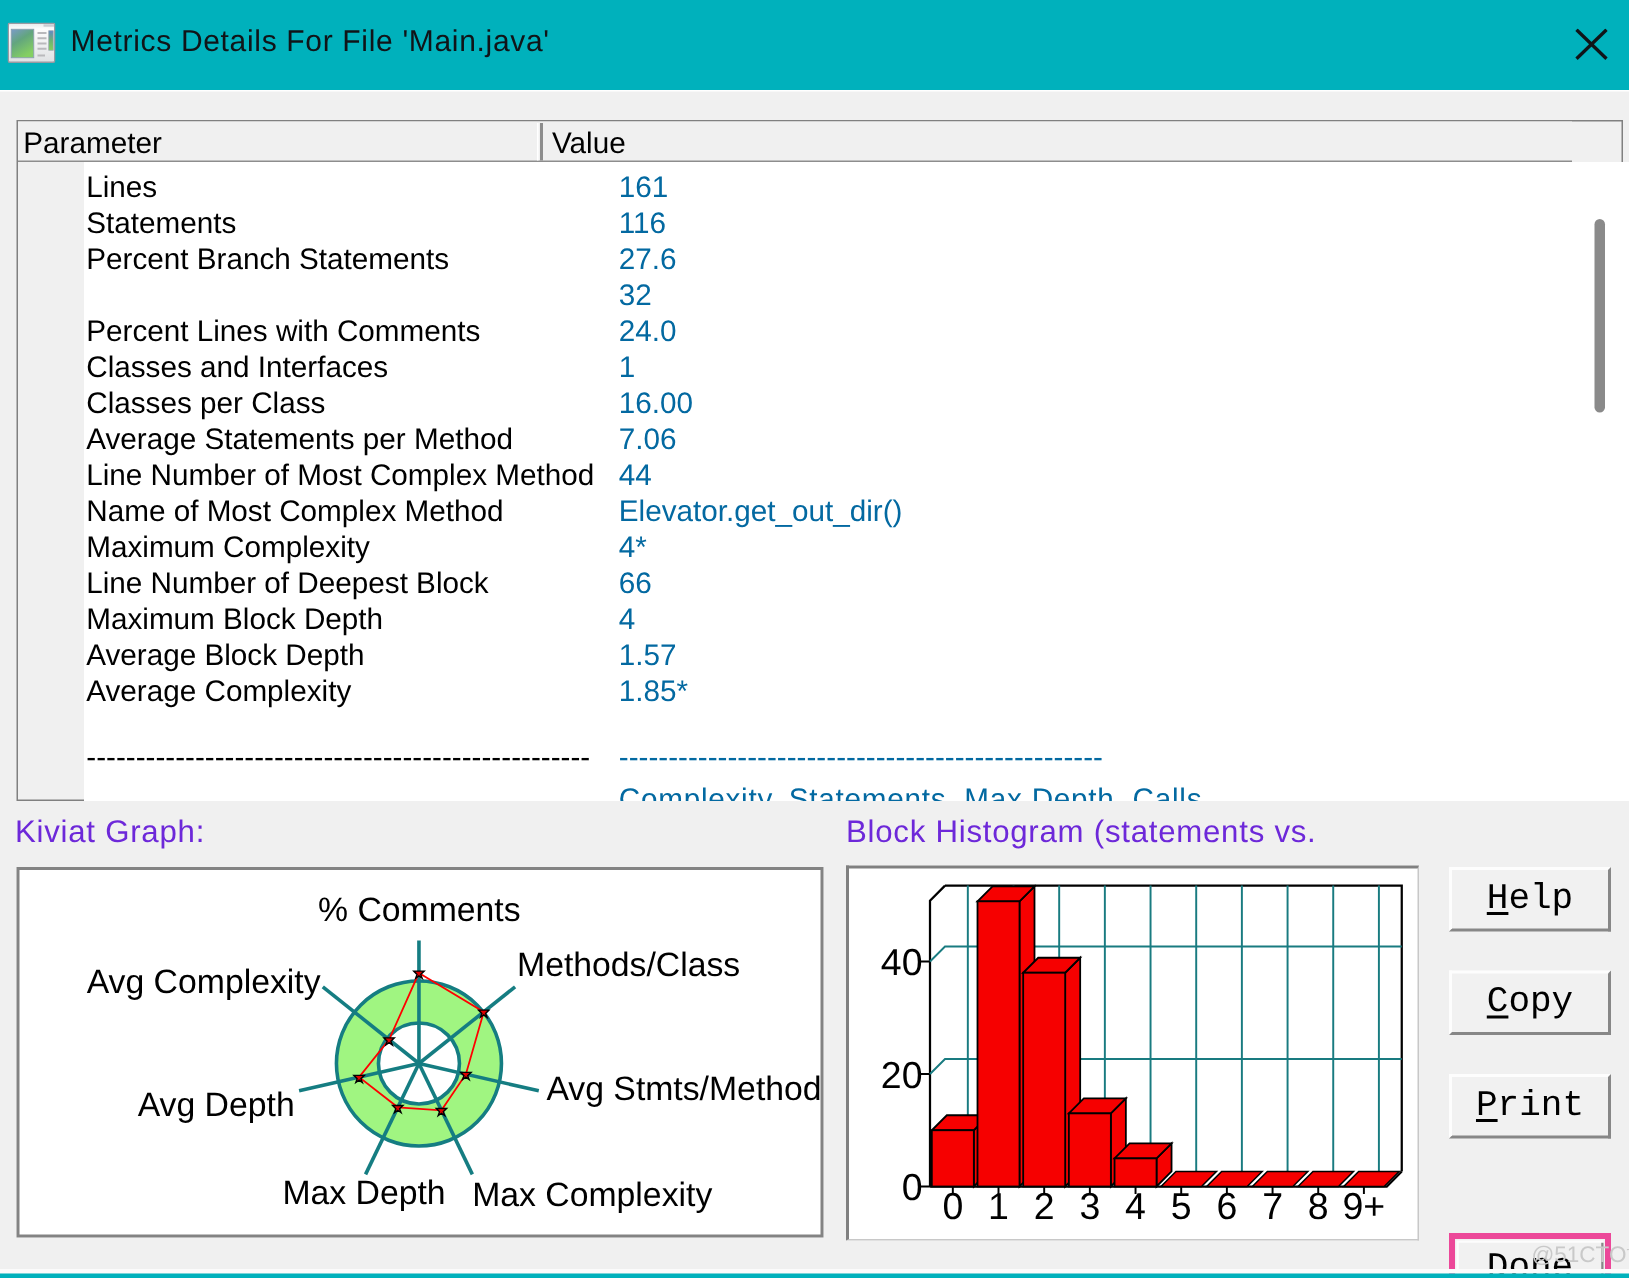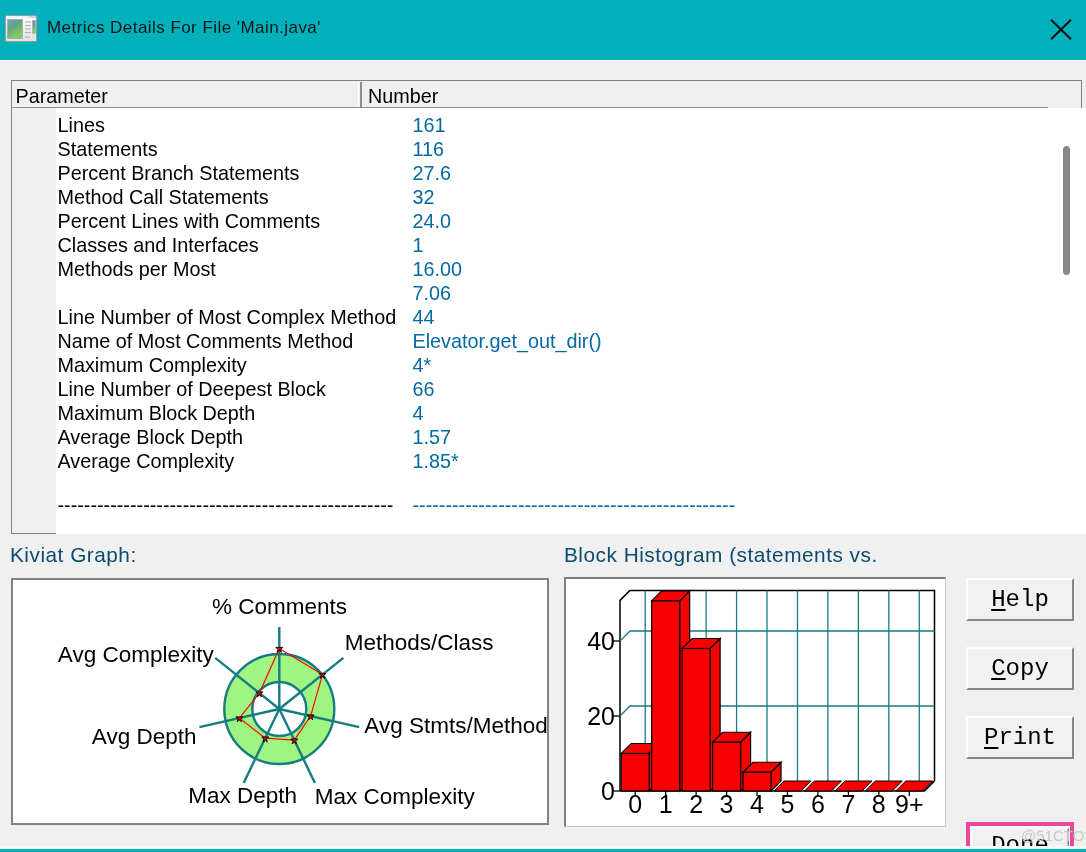--- a/index.html
+++ b/index.html
@@ -1,38 +1,38 @@
 <!DOCTYPE html>
 <html><head>
 <meta charset="utf-8">
 <style>
   html,body{margin:0;padding:0;}
   body{width:1086px;height:852px;position:relative;overflow:hidden;
        background:#f0f0f0;font-family:"Liberation Sans",sans-serif;}
   .abs{position:absolute;}
   
   #titlebar{left:0;top:0;width:1086px;height:59.5px;background:#00b1bc;}
-  #titletext{left:47px;top:16.5px;font-size:17px;line-height:22.5px;color:#101418;letter-spacing:0.45px;}
+  #titletext{left:47px;top:16.5px;font-size:20px;line-height:22.5px;color:#101418;letter-spacing:0.45px;}
   #underbar{left:0;top:59.5px;width:1086px;height:1.2px;background:#ffffff;}
   
   #tablectl{left:11px;top:80px;width:1071px;height:454px;background:#f0f0f0;
             border:1px solid #808080;box-sizing:border-box;}
   #header{left:12px;top:81px;width:1036px;height:27px;background:#f0f0f0;
           border-bottom:1px solid #8d8d8d;box-sizing:border-box;}
   #hsep1{left:358px;top:82px;width:1px;height:25px;background:#ffffff;}
   #hsep2{left:360px;top:82px;width:2px;height:25px;background:#8d8d8d;}
   #hdr1{left:15.5px;top:85px;font-size:19.8px;color:#000;}
   #hdr2{left:368px;top:85px;font-size:19.8px;color:#000;}
   #listarea{left:12px;top:108px;width:1036px;height:426px;background:#ffffff;overflow:hidden;margin-left:44px;}
   .r1{position:absolute;left:1.5px;font-size:19.8px;line-height:20px;color:#000;white-space:pre;}
   .r2{position:absolute;left:356.5px;font-size:19.8px;line-height:20px;color:#0369a1;white-space:pre;}
   #thumb{left:1063px;top:146px;width:7px;height:129px;background:#8a8a8a;border-radius:4px;}
   
   #bottompanel{left:0;top:534px;width:1086px;height:318px;background:#f0f0f0;}
-  .seclabel{font-size:20.8px;line-height:20.8px;color:#0c4a6e;letter-spacing:0.5px;}
+  .seclabel{font-size:20.8px;line-height:20.8px;color:#6d28d9;letter-spacing:0.5px;}
   #kbox{left:11px;top:578px;width:538px;height:247px;background:#ffffff;
         border:2px solid #838383;box-sizing:border-box;}
   #hbox{left:564px;top:577px;width:382px;height:250px;background:#ffffff;
         border-top:2px solid #808080;border-left:2px solid #808080;
         border-right:1px solid #c8c8c8;border-bottom:1px solid #c8c8c8;box-sizing:border-box;}
   .btn{position:absolute;left:966px;width:108px;height:43px;background:#f1f1f1;
        border-top:2px solid #fdfdfd;border-left:2px solid #fdfdfd;
        border-right:2px solid #878787;border-bottom:2px solid #878787;
        box-sizing:border-box;text-align:center;font-size:24px;color:#000;
        line-height:39px;font-family:Liberation Mono, monospace;}
@@ -80,53 +80,54 @@
     <line x1="1" y1="0.8" x2="21" y2="20.2" stroke="#101418" stroke-width="2.2"></line>
     <line x1="21" y1="0.8" x2="1" y2="20.2" stroke="#101418" stroke-width="2.2"></line>
   </svg>
   <div class="abs" id="underbar"></div>
 
   <div class="abs" id="tablectl"></div>
   <div class="abs" id="header"></div>
   <div class="abs" id="hsep1"></div>
   <div class="abs" id="hsep2"></div>
   <div class="abs" id="hdr1">Parameter</div>
-  <div class="abs" id="hdr2">Number</div>
+  <div class="abs" id="hdr2">Value</div>
   <div class="abs" id="listarea">
     <div class="r1" style="top:7px">Lines</div>
     <div class="r2" style="top:7px">161</div>
     <div class="r1" style="top:31px">Statements</div>
     <div class="r2" style="top:31px">116</div>
     <div class="r1" style="top:55px">Percent Branch Statements</div>
     <div class="r2" style="top:55px">27.6</div>
-    <div class="r1" style="top:79px">Method Call Statements</div>
     <div class="r2" style="top:79px">32</div>
     <div class="r1" style="top:103px">Percent Lines with Comments</div>
     <div class="r2" style="top:103px">24.0</div>
     <div class="r1" style="top:127px">Classes and Interfaces</div>
     <div class="r2" style="top:127px">1</div>
-    <div class="r1" style="top:151px">Methods per Most</div>
+    <div class="r1" style="top:151px">Classes per Class</div>
     <div class="r2" style="top:151px">16.00</div>
+    <div class="r1" style="top:175px">Average Statements per Method</div>
     <div class="r2" style="top:175px">7.06</div>
     <div class="r1" style="top:199px">Line Number of Most Complex Method</div>
     <div class="r2" style="top:199px">44</div>
-    <div class="r1" style="top:223px">Name of Most Comments Method</div>
+    <div class="r1" style="top:223px">Name of Most Complex Method</div>
     <div class="r2" style="top:223px">Elevator.get_out_dir()</div>
     <div class="r1" style="top:247px">Maximum Complexity</div>
     <div class="r2" style="top:247px">4*</div>
     <div class="r1" style="top:271px">Line Number of Deepest Block</div>
     <div class="r2" style="top:271px">66</div>
     <div class="r1" style="top:295px">Maximum Block Depth</div>
     <div class="r2" style="top:295px">4</div>
     <div class="r1" style="top:319px">Average Block Depth</div>
     <div class="r2" style="top:319px">1.57</div>
     <div class="r1" style="top:343px">Average Complexity</div>
     <div class="r2" style="top:343px">1.85*</div>
     <div class="r1" style="top:386.5px">---------------------------------------------------</div>
     <div class="r2" style="top:386.5px">-------------------------------------------------</div>
+    <div class="r2" style="top:415px;letter-spacing:0.5px">Complexity, Statements, Max Depth, Calls</div>
   </div>
   <div class="abs" id="thumb"></div>
 
   <div class="abs" id="bottompanel"></div>
   <div class="abs seclabel" style="left:10px;top:545px;">Kiviat Graph:</div>
   <div class="abs seclabel" style="left:564px;top:545px;">Block Histogram (statements vs.</div>
   <div class="abs" id="kbox"></div>
   <div class="abs" id="hbox"></div>
   <svg class="abs" id="kiviat" style="left:13px;top:580px" width="534" height="243" viewBox="0 0 534 243">
     <defs>

